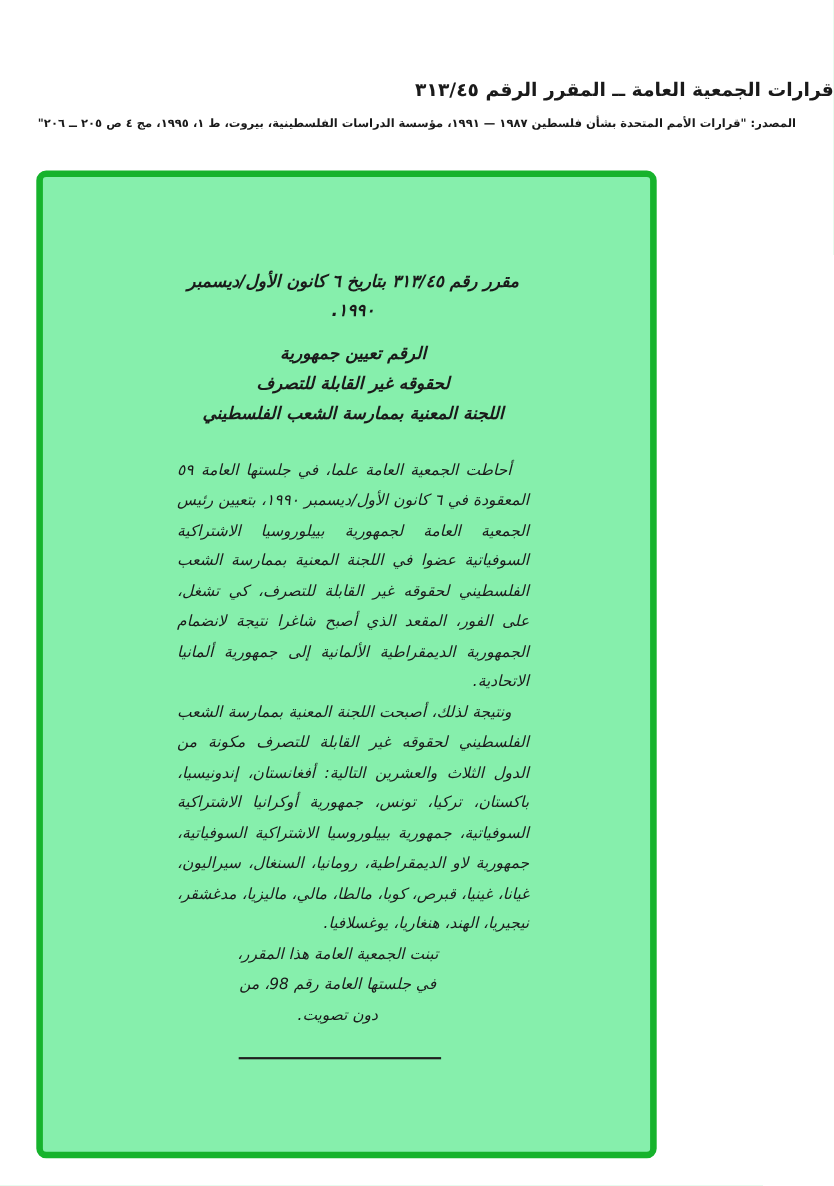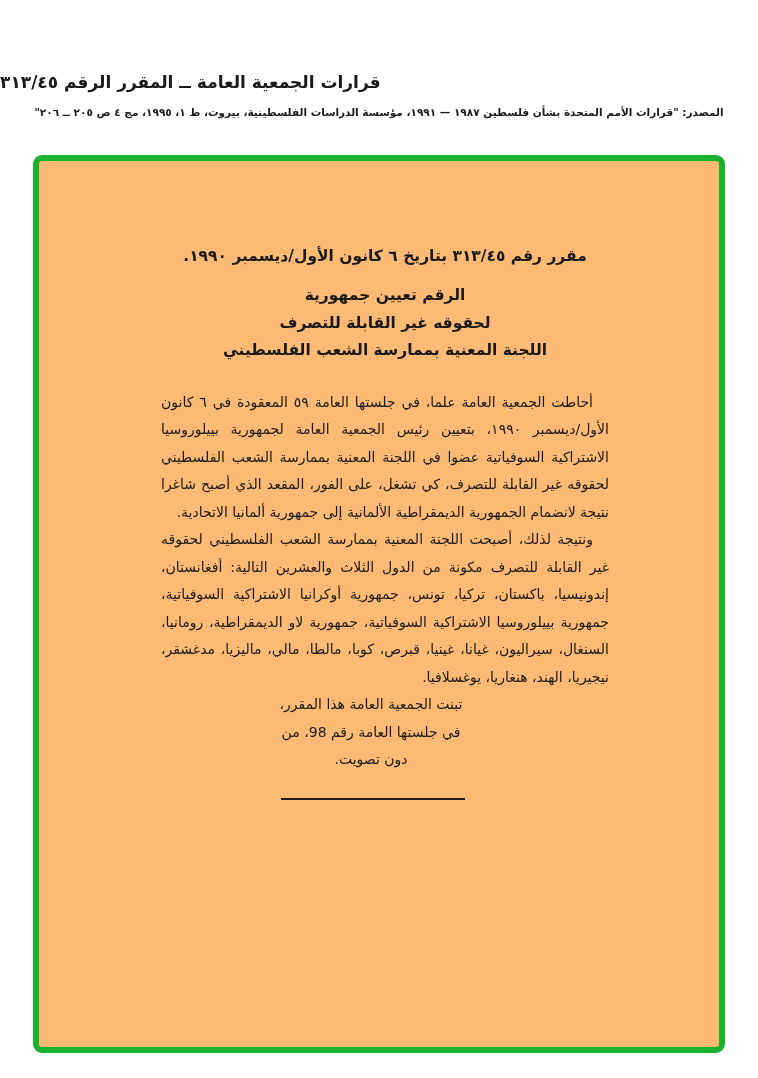--- a/index.html
+++ b/index.html
@@ -10,43 +10,44 @@
     position: relative;
     overflow: hidden;
     font-family: "DejaVu Sans", sans-serif;
     color: #1a1a1a;
     --accent: #16b32c;
   }
 
   
   .hdr-title {
     position: absolute;
-    top: 72px; left: 0; right: 12px;
-    text-align: left;
+    top: 72px; left: 0; right: 0;
+    text-align: right;
     font-size: 17px;
     font-weight: bold;
     letter-spacing: 0.2px;
   }
   .hdr-source {
     position: absolute;
     top: 106px; left: 0; right: 0;
     text-align: center;
     font-size: 10.5px;
     font-weight: bold;
   }
 
   
   .scan-frame {
     position: absolute;
     left: 33px; top: 155px;
-    width: 692px; height: 898px;
+    width: 564px; height: 898px;
     box-sizing: border-box;
     border: 6px solid var(--accent);
     border-radius: 9px;
-    background: #fdba74;
+    background: #86efac;
+    font-style: italic;
   }
   .doc {
     position: absolute;
     top: 0; bottom: 0; left: 0; right: 0;
     box-sizing: border-box;
     padding: 82px 110px 0 122px;
     direction: rtl;
   }
   .doc-heading {
     text-align: center;

